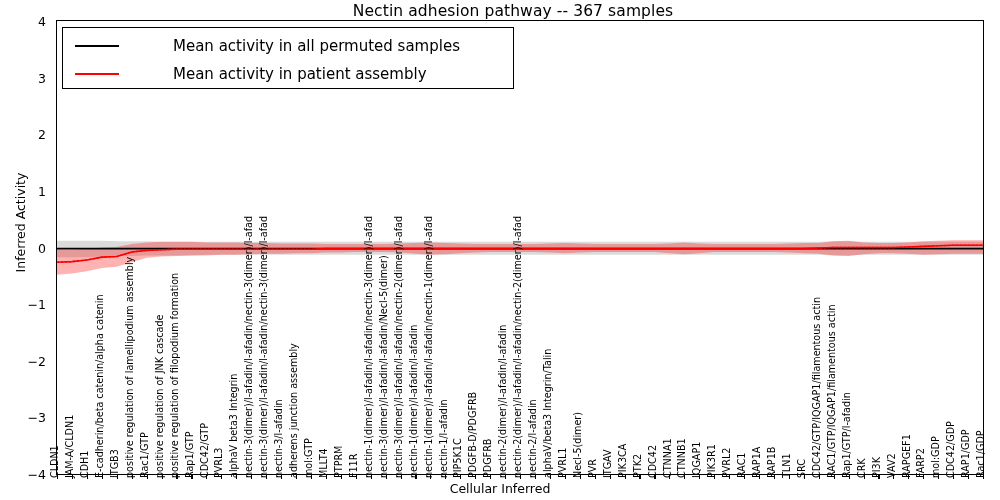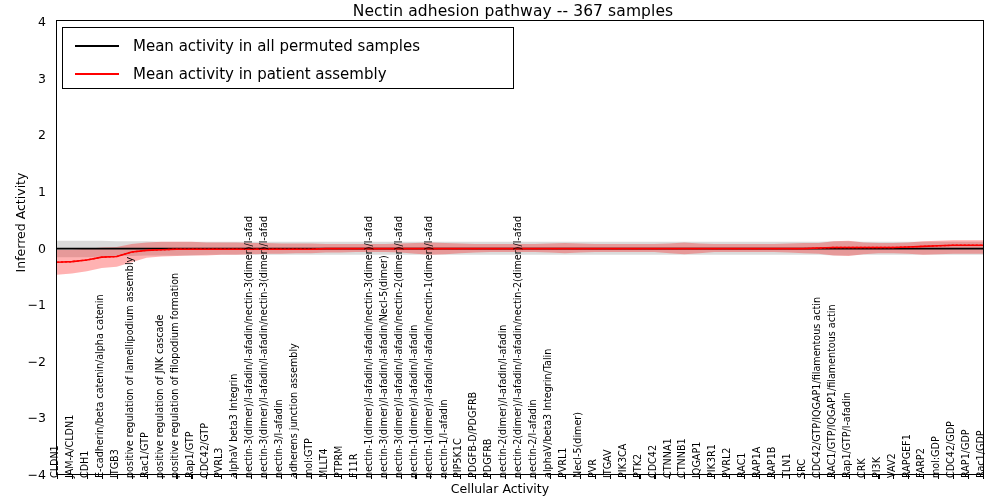--- a/index.html
+++ b/index.html
@@ -36,41 +36,41 @@
   
   .xtick-mark{position:absolute;top:475px;width:1.1px;height:4px;background:#000;}
   .xtick-mark.top{top:20px;}
 
   
   .legend{
     position:absolute;left:62px;top:27px;width:452px;height:62px;
     border:1.2px solid #000;background:#fff;box-sizing:border-box;
     padding:4px 0 0 0;
   }
-  .legend-row{display:flex;align-items:center;height:28px;}
+  .legend-row{display:flex;align-items:center;height:28px;gap:40px;}
   .legend-line{width:44px;height:0;border-top-width:2px;border-top-style:solid;margin:0 14px 0 12px;}
   .legend-text{font-size:15px;color:#000;white-space:nowrap;}
 
   
   .xlabels{position:absolute;left:56px;top:0;width:928px;height:500px;pointer-events:none;}
   .xlab{
     position:absolute;bottom:22px;
     font-size:9.6px;color:#000;white-space:nowrap;
     transform-origin:left bottom;transform:rotate(-90deg);
     line-height:9px;
   }
 </style>
 </head>
 <body>
 
 <div id="stage">
 
   <div class="title">Nectin adhesion pathway -- 367 samples</div>
   <div class="ylabel">Inferred Activity</div>
-  <div class="xlabel">Cellular Activity</div>
+  <div class="xlabel">Cellular Inferred</div>
 
   <div id="yticks">
       <div class="ytick" style="top: 474px;">−4</div>
       <div class="ytick-mark" style="top: 474px;"></div>
       <div class="ytick-mark right" style="top: 474px;"></div>
       <div class="ytick" style="top: 417.375px;">−3</div>
       <div class="ytick-mark" style="top: 417.375px;"></div>
       <div class="ytick-mark right" style="top: 417.375px;"></div>
       <div class="ytick" style="top: 360.75px;">−2</div>
       <div class="ytick-mark" style="top: 360.75px;"></div>

